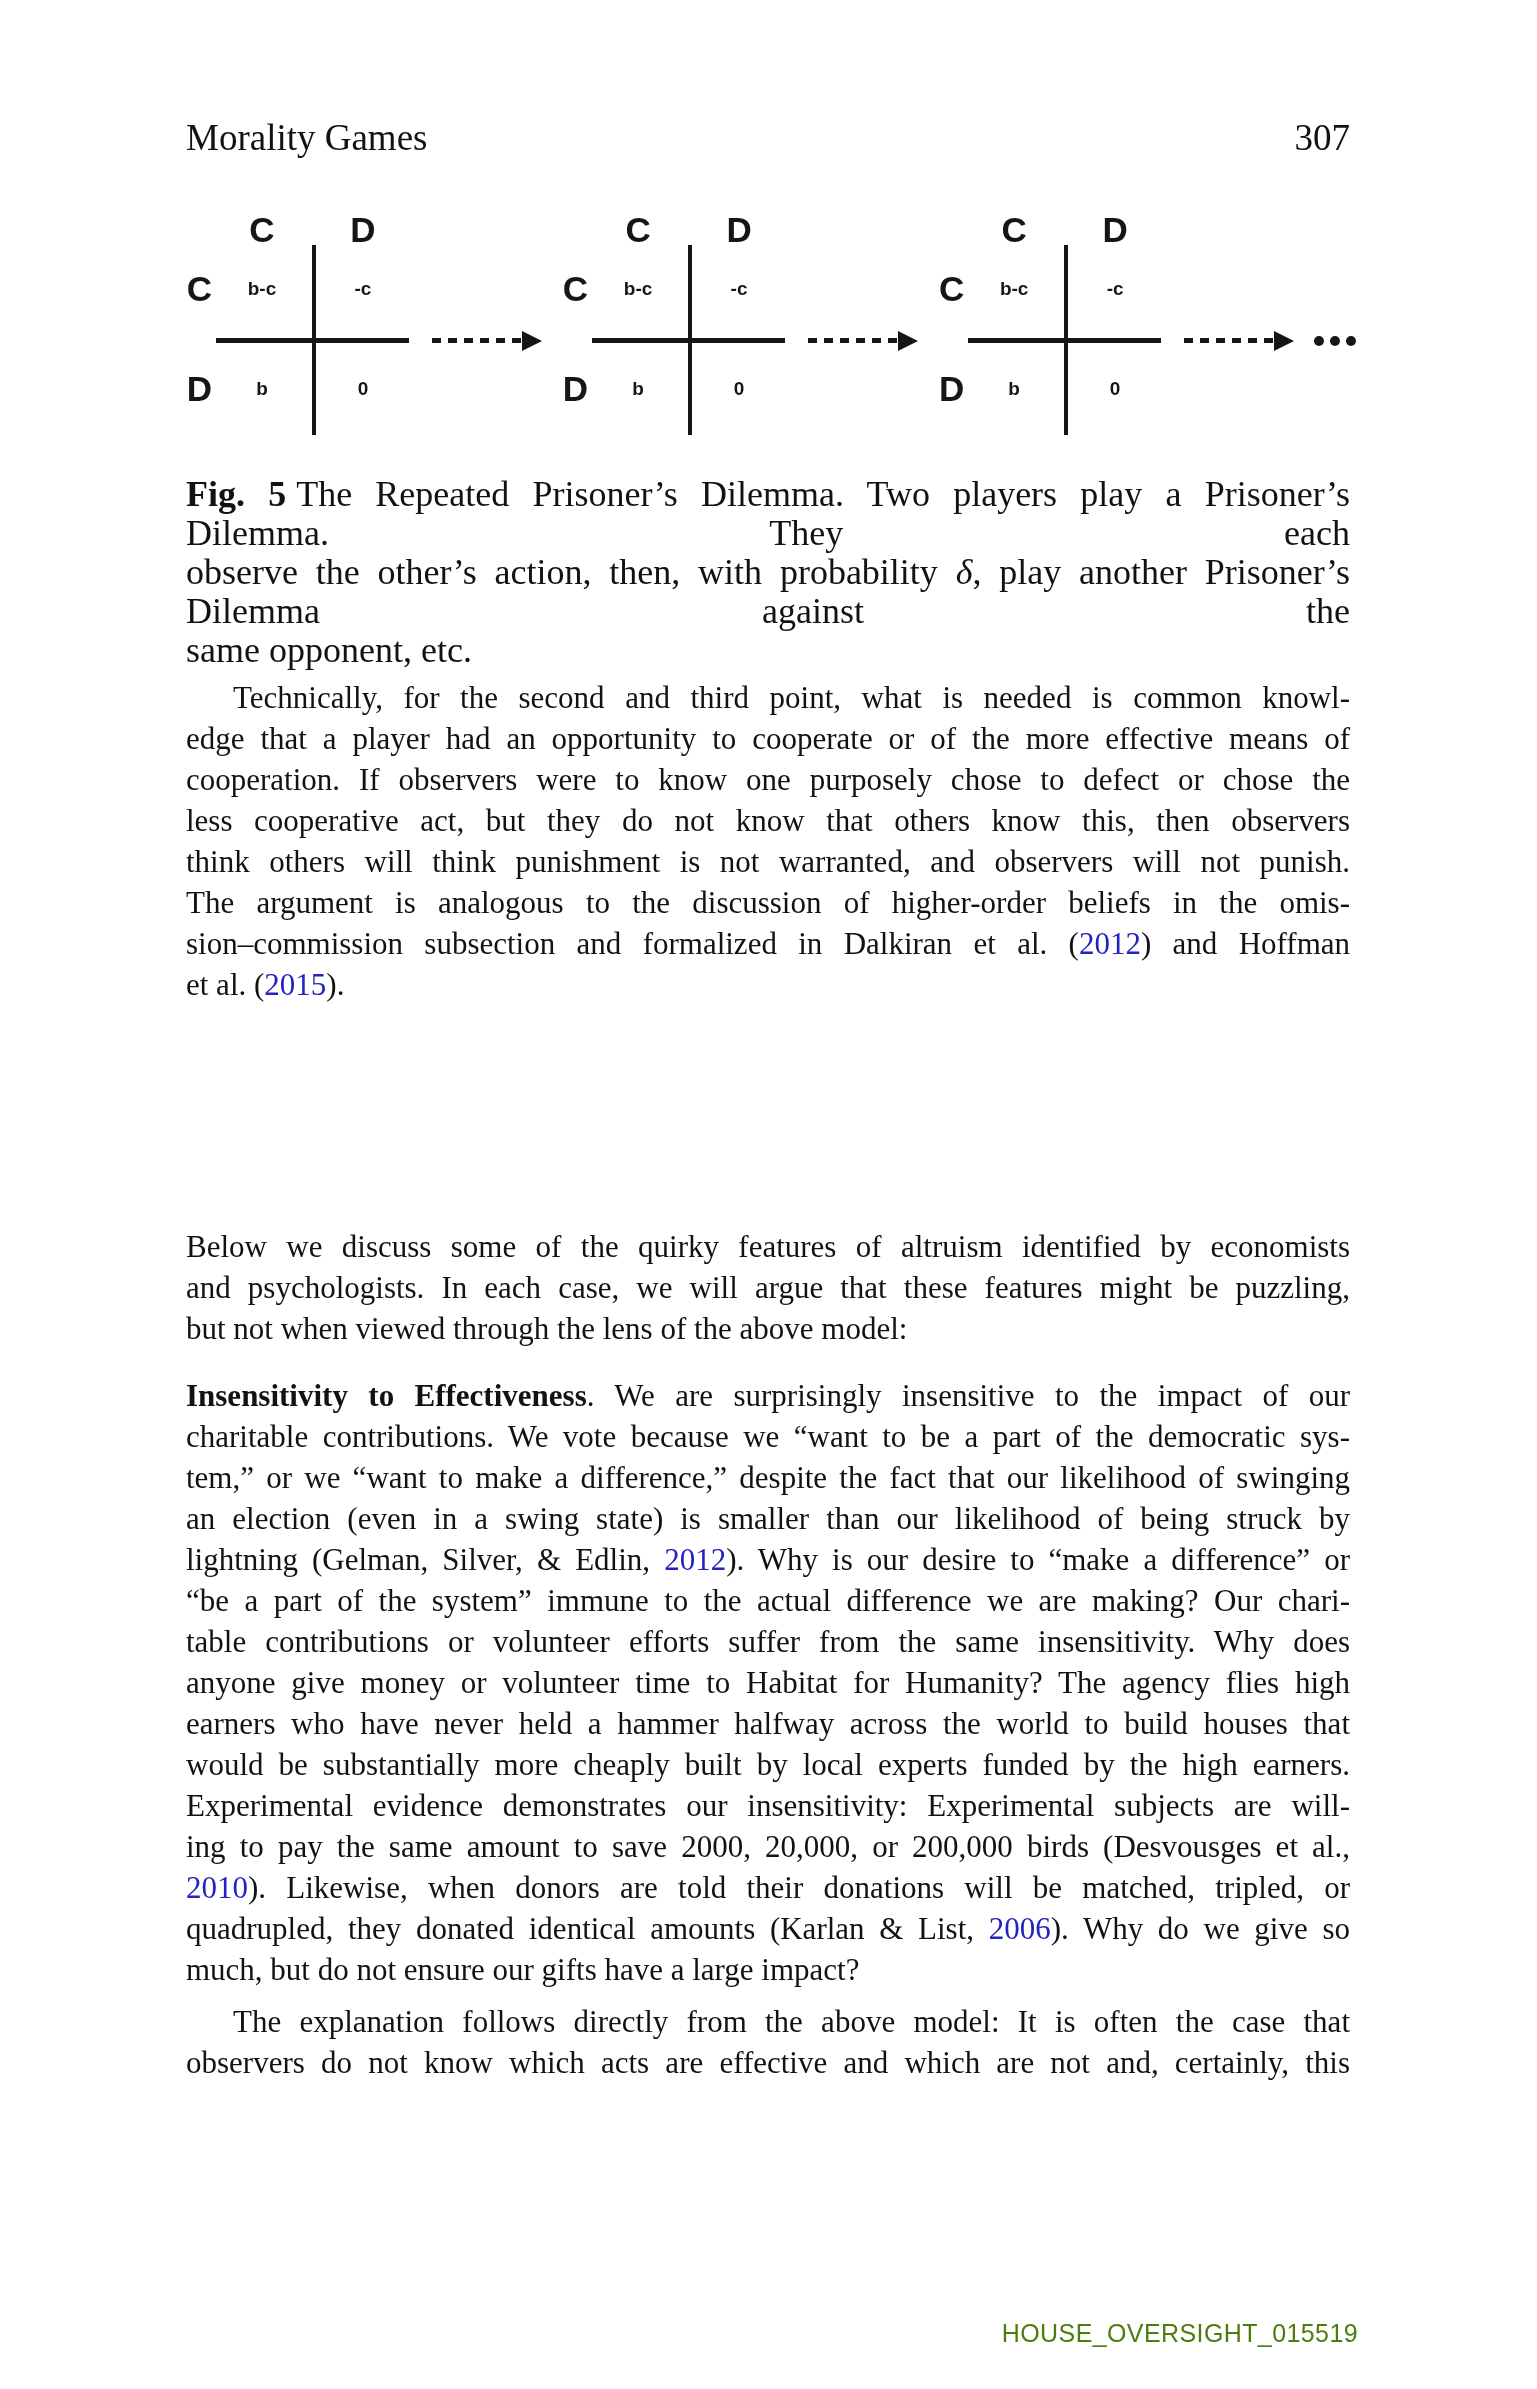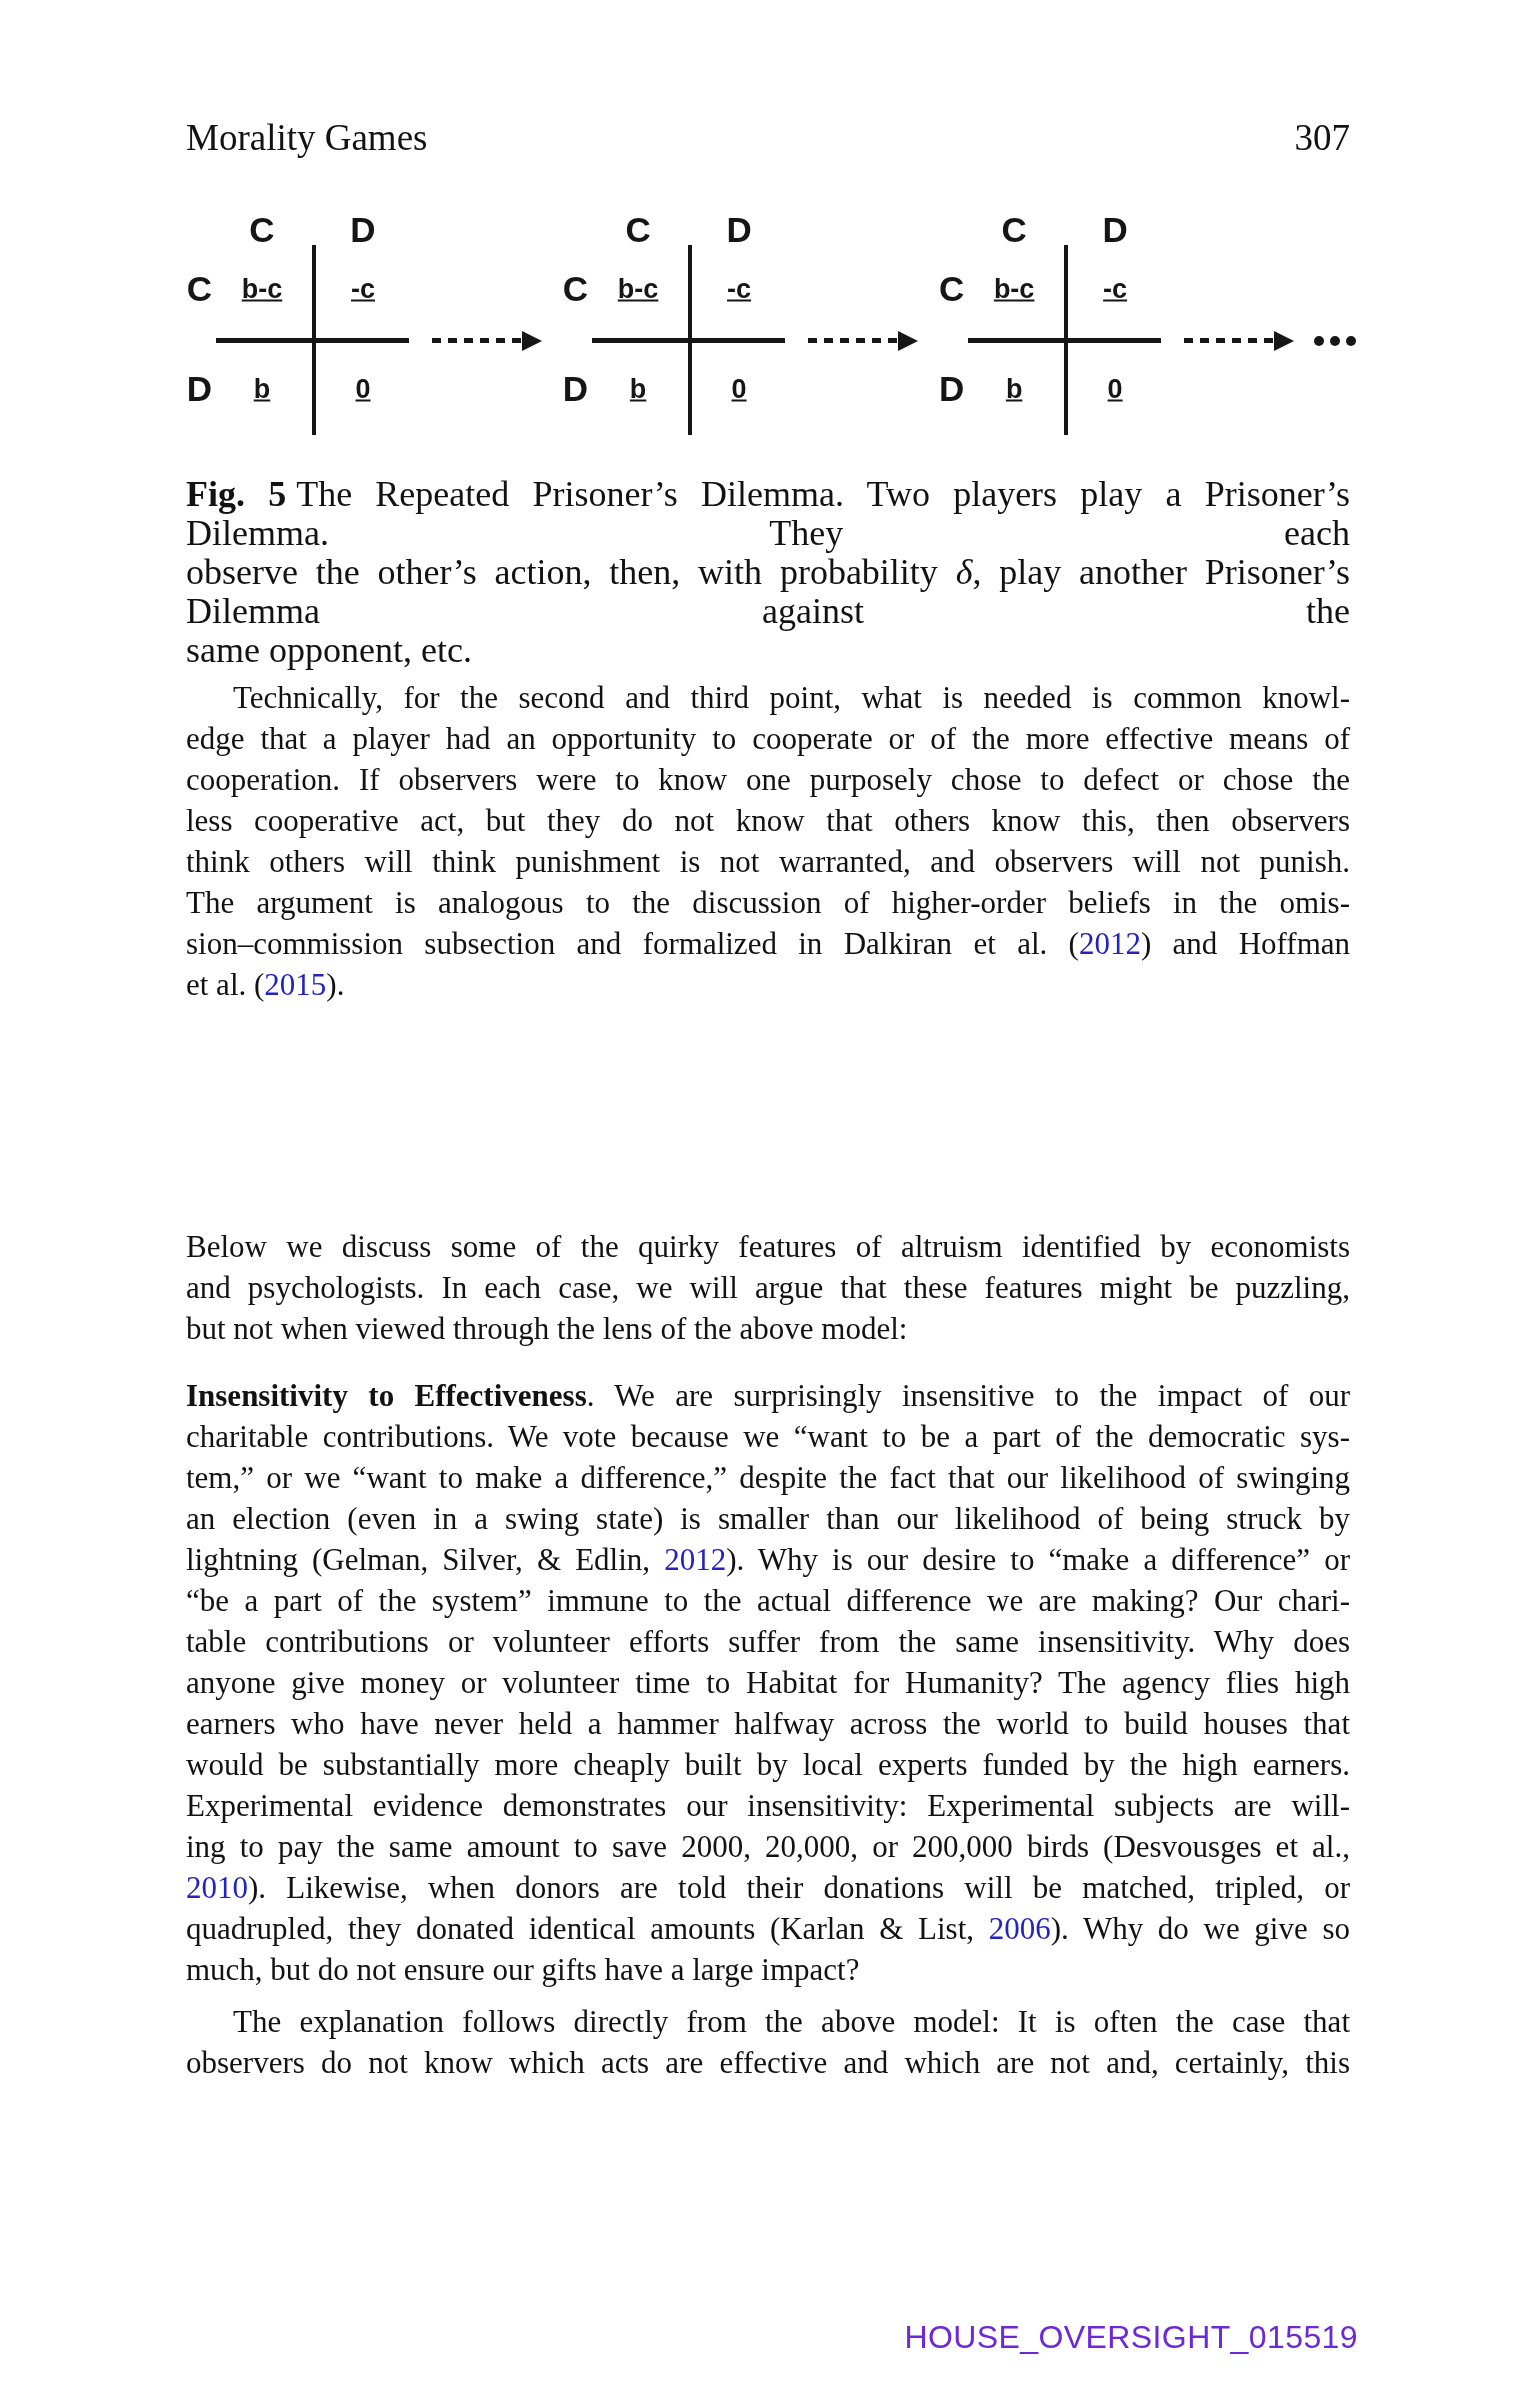--- a/index.html
+++ b/index.html
@@ -17,21 +17,21 @@
   .figure{
     position:absolute;top:215px;left:186px;width:1170px;
     display:flex;justify-content:space-between;align-items:flex-start;
   }
   .pd-matrix{
     position:relative;width:227px;height:223px;flex:0 0 auto;
     font-family:"Liberation Sans",sans-serif;font-weight:bold;color:#161616;
   }
   .mcell{position:absolute;transform:translate(-50%,-50%);white-space:nowrap;}
   .mh{font-size:35px;}
-  .mv{font-size:27px;text-decoration:underline;}
+  .mv{font-size:19px;}
   .c1{left:76px;}  .c2{left:177px;}
   .hdr{top:15px;}  .rowlab{left:13.4px;}
   .r1{top:74px;}   .r2{top:174px;}
   .vline{position:absolute;left:126px;top:30px;width:4.2px;height:190px;background:#161616;}
   .hline{position:absolute;left:30px;top:123px;width:193px;height:5px;background:#161616;}
   .pd-arrow{
     display:flex;align-items:center;width:111px;height:25px;
     flex:0 0 auto;margin-top:113px;
   }
   .pd-arrow .shaft{
@@ -68,22 +68,22 @@
   .section-heading{
     position:absolute;left:186px;top:1114px;
     font-size:40px;font-weight:bold;font-style:italic;line-height:1;
   }
   #para-below{top:1214px;}
   #para-insensitivity{top:1363px;}
   #para-explanation{top:1989px;}
   
   .watermark{
     position:absolute;top:2321px;right:16px;
-    font-family:"Liberation Sans",sans-serif;font-size:32px;line-height:1;
-    color:#6d28d9;letter-spacing:0.4px;
+    font-family:"Liberation Sans",sans-serif;font-size:25px;line-height:1;
+    color:#4d7c0f;letter-spacing:0.4px;
   }
 </style>
 </head>
 <body>
 
 <div class="page">
 
   <div class="running-head">
     <span>Morality Games</span>
     <span>307</span>

